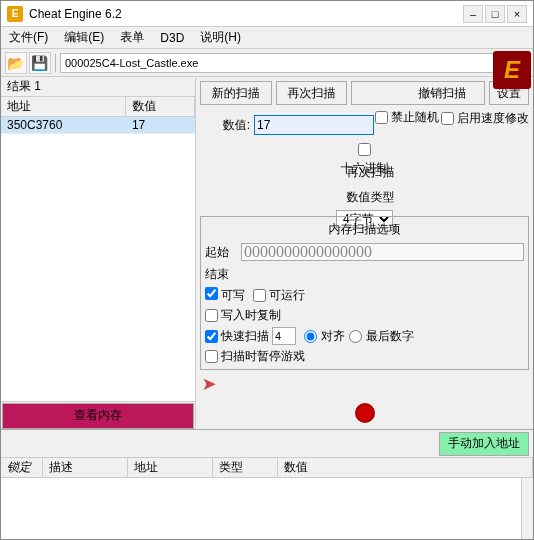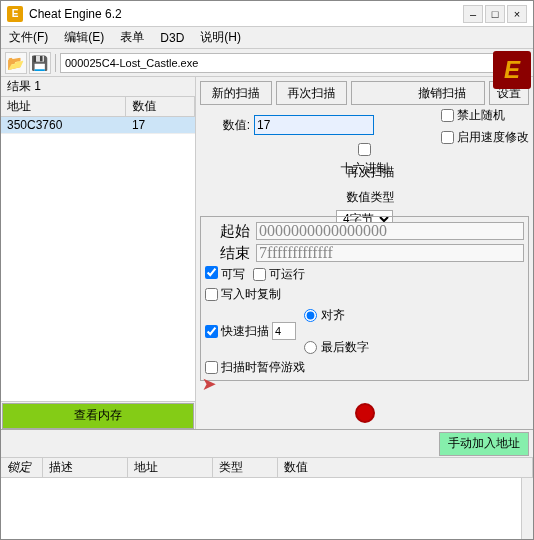--- a/index.html
+++ b/index.html
@@ -173,21 +173,21 @@
     .left-bottom-btn {
       height: 28px;
       display: flex;
       align-items: center;
       border-top: 1px solid #ccc;
     }
     .view-mem-btn {
       width: 100%;
       height: 26px;
       border: 1px solid #aaa;
-      background: #84cc16;
+      background: #be185d;
       cursor: pointer;
       font-size: 12px;
       display: flex;
       align-items: center;
       justify-content: center;
       margin: 1px;
     }
 
     
     .right-panel {
@@ -280,23 +280,22 @@
       text-align: center;
       margin-bottom: 4px;
     }
     .scan-option-row {
       display: flex;
       align-items: center;
       gap: 6px;
       height: 20px;
     }
     .scan-option-label {
-      font-size: 15px;
+      font-size: 12px;
       width: 30px;
-      margin-left: 15px;
     }
     .scan-option-input {
       flex: 1;
       height: 18px;
       border: 1px solid #aaa;
       padding: 0 2px;
       font-size: 11px;
       background: #f8f8f8;
       color: #888;
     }
@@ -306,39 +305,39 @@
     }
     .fast-scan-input {
       width: 24px;
       height: 18px;
       border: 1px solid #aaa;
       padding: 0 2px;
       font-size: 11px;
     }
     .radio-group {
       display: flex;
-      flex-direction: column;
-      gap: 14px;
+      flex-direction: row;
+      gap: 4px;
       margin-left: 8px;
     }
     .radio-row {
       display: flex;
       align-items: center;
       gap: 4px;
       font-size: 12px;
       height: 18px;
     }
 
     
     .right-checkboxes {
       position: absolute;
       right: 4px;
       top: 30px;
       display: flex;
-      flex-direction: column;
+      flex-direction: row;
       gap: 2px;
     }
 
     
     .bottom-section {
       border-top: 1px solid #aaa;
       display: flex;
       flex-direction: column;
       height: 110px;
     }
@@ -491,29 +490,29 @@
       </div>
 
       <div class="form-row">
         <span class="form-label">数值类型</span>
         <select class="form-select">
           <option>4字节</option>
         </select>
       </div>
 
       <div class="scan-options-box">
+        <div class="scan-options-title">内存扫描选项</div>
 
         <div class="scan-option-row">
           <span class="scan-option-label">起始</span>
           <input class="scan-option-input hex-value" type="text" value="0000000000000000" style="color: rgb(136, 136, 136);">
         </div>
 
         <div class="scan-option-row" style="margin-top:2px;">
           <span class="scan-option-label">结束</span>
-          <input class="scan-option-input hex-value" type="text" value="7fffffffffffff" style="color: rgb(136, 136, 136);">
         </div>
 
         <div style="display:flex;align-items:center;gap:8px;margin-top:3px;flex-wrap:wrap;">
           <div style="display:flex;align-items:flex-start;gap:3px;">
             <input type="checkbox" checked="" style="">
             <span>可写</span>
           </div>
           <div style="display:flex;align-items:center;gap:3px;">
             <input type="checkbox" style="">
             <span>可运行</span>

